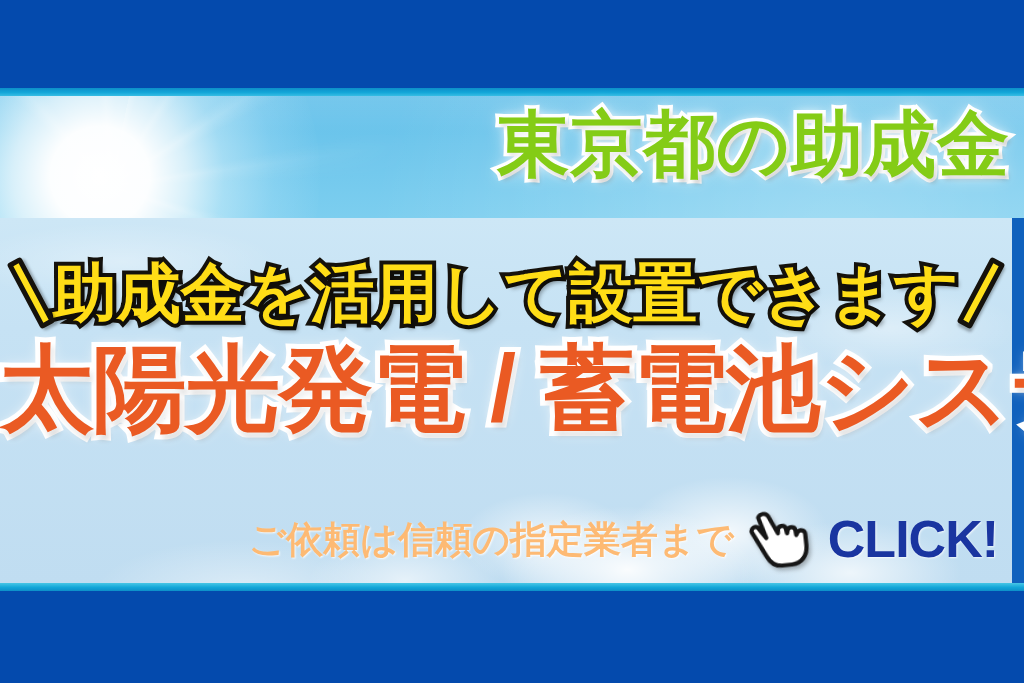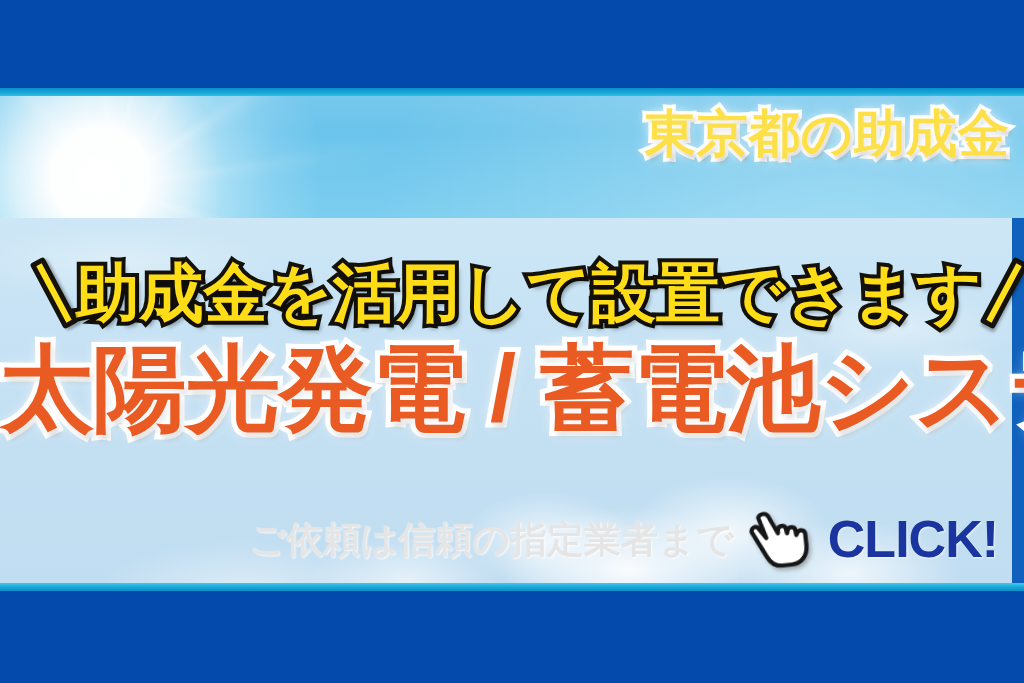--- a/index.html
+++ b/index.html
@@ -128,44 +128,44 @@
     width: 12px;
     height: 366px;
     background: #1061bd;
   }
 
   
   .headline-green {
     position: absolute;
     right: 14px;
     top: 108px;
-    font-size: 51px;
+    font-size: 72px;
     font-weight: 700;
     letter-spacing: 1px;
     line-height: 1;
-    color: #fde047;
+    color: #84cc16;
     white-space: nowrap;
     -webkit-text-stroke: 7px #ffffff;
     paint-order: stroke fill;
     text-shadow:
       0 0 10px rgba(255,255,255,0.95),
       0 0 18px rgba(255,255,255,0.8),
       3px 4px 4px rgba(0,0,0,0.25);
   }
 
   
   .yellow-row {
     position: absolute;
     left: 0;
     top: 248px;
     width: 1012px;
     height: 90px;
     display: flex;
     align-items: center;
-    justify-content: flex-end;
+    justify-content: center;
     gap: 14px;
   }
   .slash {
     width: 16px;
     height: 74px;
     background: #ffe01b;
     border: 5px solid #15120c;
     box-sizing: border-box;
     border-radius: 3px;
     box-shadow: 2px 3px 3px rgba(0,0,0,0.3);
@@ -215,21 +215,21 @@
     display: flex;
     align-items: center;
     justify-content: flex-end;
     padding-right: 14px;
     box-sizing: border-box;
     gap: 14px;
   }
   .cta-text {
     font-size: 37px;
     font-weight: 700;
-    color: #e5e5e5;
+    color: #fdba74;
     line-height: 1;
     white-space: nowrap;
     text-shadow: 1px 1px 2px rgba(255,255,255,0.85);
   }
   .cursor-icon {
     width: 66px;
     height: 60px;
     display: block;
     transform: rotate(-6deg);
     filter: drop-shadow(2px 3px 2px rgba(0,0,0,0.28));

